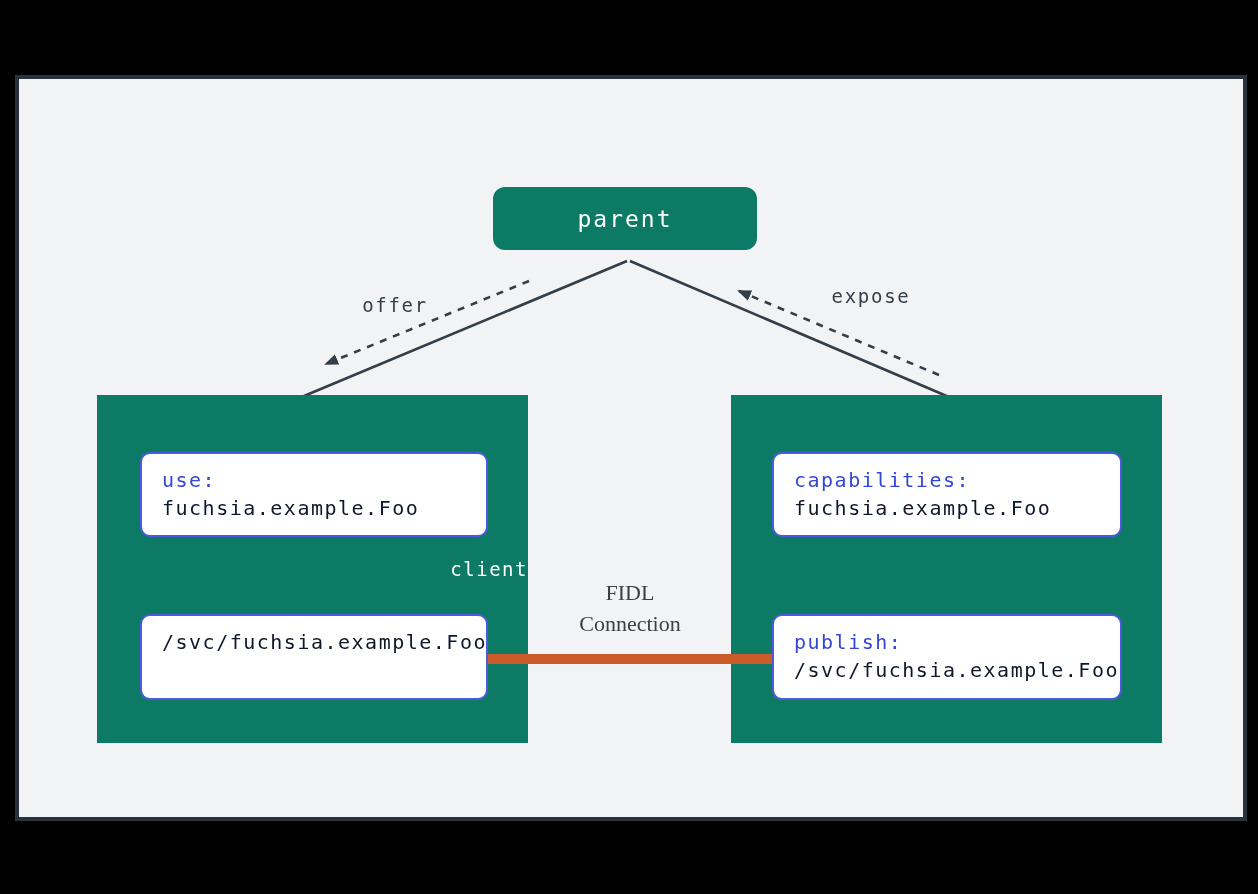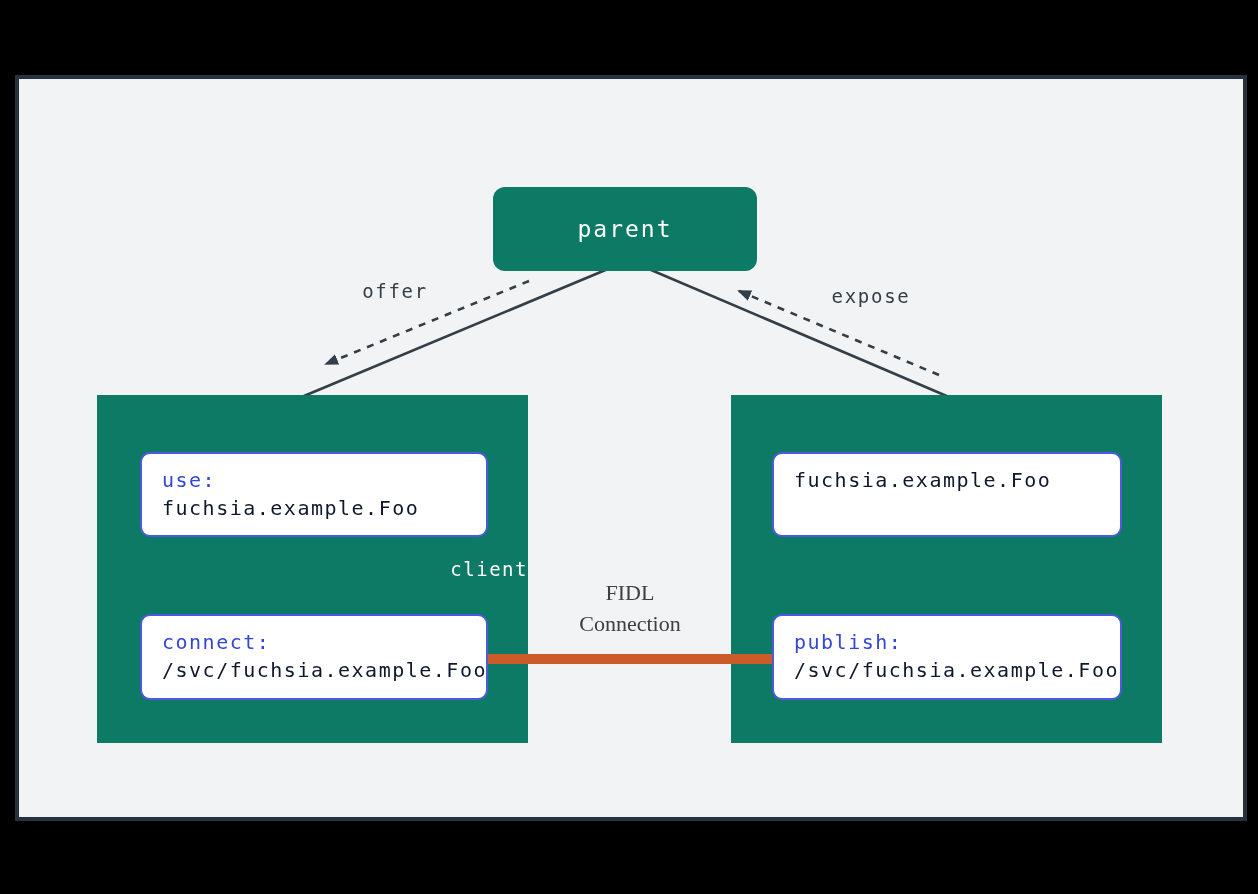--- a/index.html
+++ b/index.html
@@ -8,21 +8,21 @@
     font-family:"DejaVu Sans Mono",monospace;
   }
   .canvas{
     position:absolute;left:15px;top:75px;width:1232px;height:746px;
     box-sizing:border-box;background:#f1f3f4;border:4px solid #28323c;
   }
   .edges{position:absolute;left:0;top:0;width:1258px;height:894px;pointer-events:none;}
   .edges line.solid{stroke:#333e48;stroke-width:2.6;}
   .edges line.dashed{stroke:#333e48;stroke-width:2.6;stroke-dasharray:7 7;}
   .parent-box{
-    position:absolute;left:493px;top:187px;width:264px;height:84px;
+    position:absolute;left:493px;top:187px;width:264px;height:63px;
     background:#0c7a64;border-radius:12px;display:flex;align-items:center;justify-content:center;
     color:#ffffff;font-size:23px;letter-spacing:2px;
   }
   .edge-label{
     position:absolute;transform:translate(-50%,-50%);
     color:#333e48;font-size:19px;letter-spacing:1.7px;white-space:nowrap;
   }
   .component{
     position:absolute;top:395px;width:431px;height:348px;background:#0c7a64;
   }
@@ -68,37 +68,37 @@
     <line class="solid" x1="627" y1="261" x2="304" y2="396"></line>
     <line class="solid" x1="630" y1="261" x2="949" y2="397"></line>
     <line class="dashed" x1="529" y1="281" x2="326" y2="364" marker-end="url(#arrowhead)"></line>
     <line class="dashed" x1="939" y1="375" x2="739" y2="291" marker-end="url(#arrowhead)"></line>
   </svg>
 
   <div class="parent-box">
     <span>parent</span>
   </div>
 
-  <div class="edge-label" style="left:395px;top:291px;">offer</div>
+  <div class="edge-label" style="left:395px;top:305px;">offer</div>
   <div class="edge-label" style="left:871px;top:296px;">expose</div>
 
   <div class="component client">
     <div class="code-box row-top">
       <span class="kw">use:</span>
       <span class="val">fuchsia.example.Foo</span>
     </div>
     <div class="comp-label">client</div>
     <div class="code-box row-bottom">
-      <span class="kw">connect:</span>
       <span class="val">/svc/fuchsia.example.Foo</span>
     </div>
   </div>
 
   <div class="component provider">
     <div class="code-box row-top">
+      <span class="kw">capabilities:</span>
       <span class="val">fuchsia.example.Foo</span>
     </div>
     <div class="code-box row-bottom">
       <span class="kw">publish:</span>
       <span class="val">/svc/fuchsia.example.Foo</span>
     </div>
   </div>
 
   <div class="fidl-line"></div>
 

